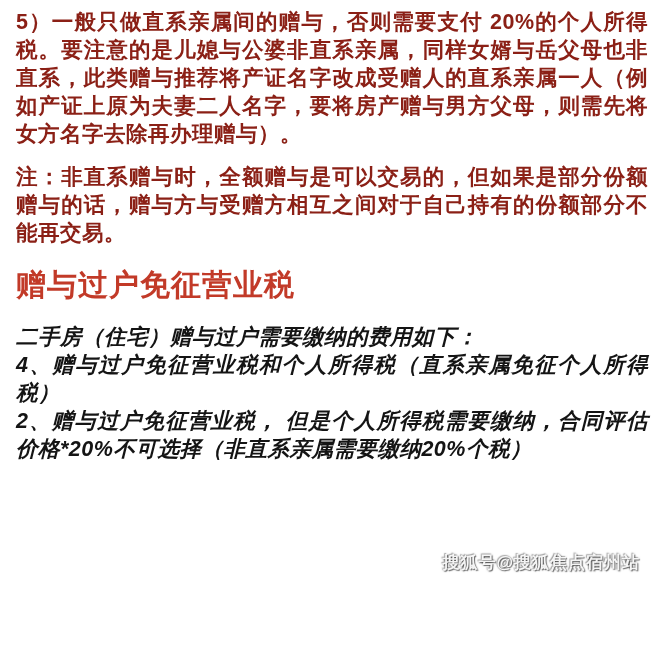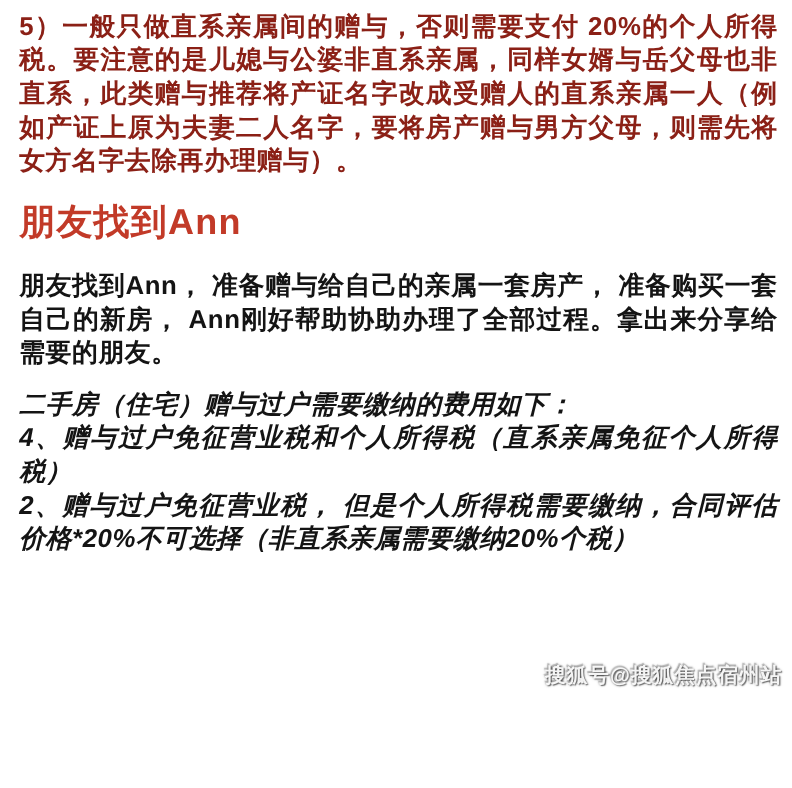--- a/index.html
+++ b/index.html
@@ -39,43 +39,43 @@
   .fee-line {
     font-size: 21.5px;
     line-height: 28px;
     letter-spacing: 0.5px;
     color: #141414;
     text-align: justify;
     font-style: italic;
   }
   .watermark {
     position: absolute;
-    right: 8px;
+    right: 20px;
     bottom: 4px;
     font-size: 17px;
     letter-spacing: 1px;
     color: rgba(252, 252, 252, 0.95);
     text-shadow:
       1px 1px 1px rgba(40, 40, 40, 0.65),
       -1px -1px 1px rgba(90, 90, 90, 0.45),
       0 0 2px rgba(60, 60, 60, 0.5);
   }
 </style>
 </head>
 <body>
 
 <div class="page">
 
   <p class="para">5）一般只做直系亲属间的赠与，否则需要支付 20%的个人所得税。要注意的是儿媳与公婆非直系亲属，同样女婿与岳父母也非直系，此类赠与推荐将产证名字改成受赠人的直系亲属一人（例如产证上原为夫妻二人名字，要将房产赠与男方父母，则需先将女方名字去除再办理赠与）。</p>
 
+  <p class="para">注：非直系赠与时，全额赠与是可以交易的，但如果是部分份额赠与的话，赠与方与受赠方相互之间对于自己持有的份额部分不能再交易。</p>
 
 
-  <h1 class="section-heading">朋友找到Ann</h1>
+  <h1 class="section-heading">赠与过户免征营业税</h1>
 
-  <p class="para black">朋友找到Ann， 准备赠与给自己的亲属一套房产， 准备购买一套自己的新房， Ann刚好帮助协助办理了全部过程。拿出来分享给需要的朋友。</p>
 
   <div class="fee-block">
     <div class="fee-line">二手房（住宅）赠与过户需要缴纳的费用如下：</div>
     <div class="fee-line">4、赠与过户免征营业税和个人所得税（直系亲属免征个人所得税）</div>
     <div class="fee-line">2、赠与过户免征营业税， 但是个人所得税需要缴纳，合同评估价格*20%不可选择（非直系亲属需要缴纳20%个税）</div>
 
   </div>
 
   <div class="watermark">搜狐号@搜狐焦点宿州站</div>
 

